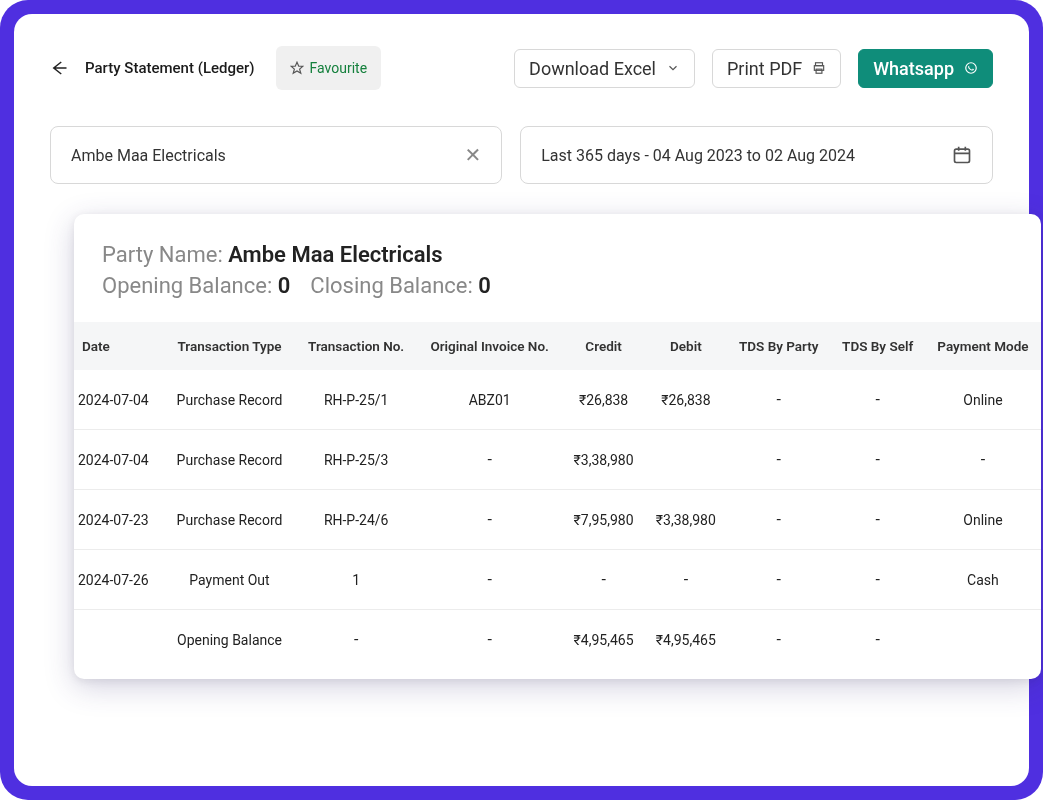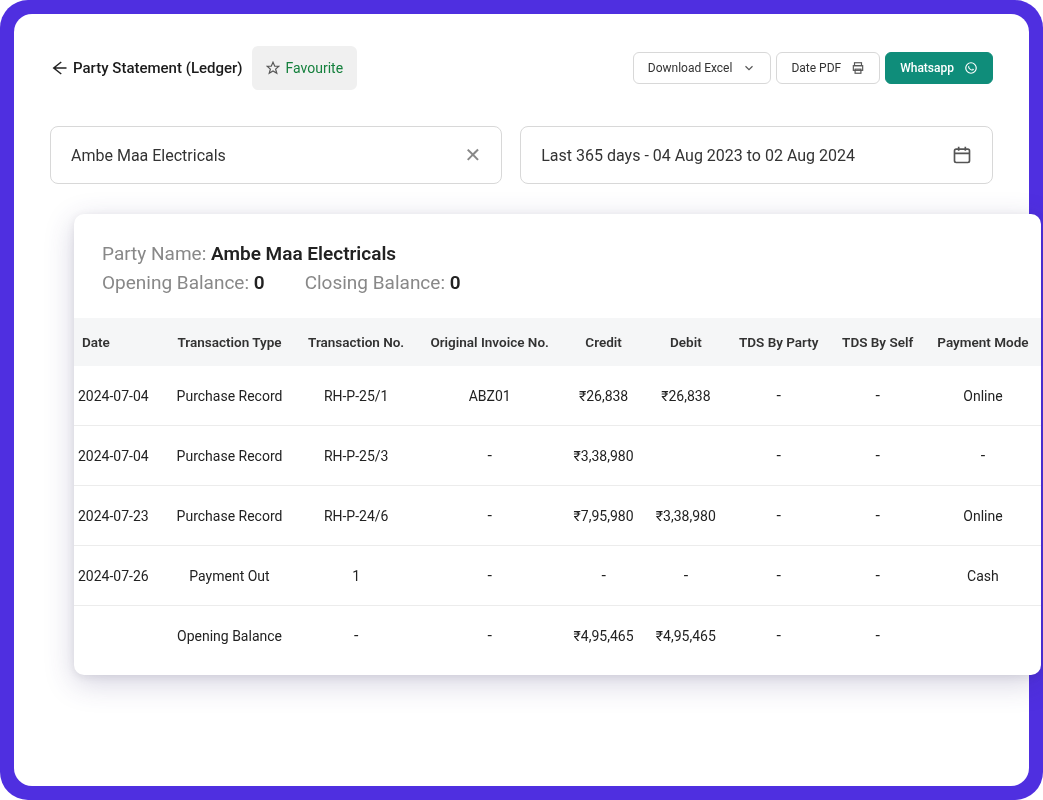--- a/index.html
+++ b/index.html
@@ -24,21 +24,21 @@
   .inner-panel {
     background: #fff;
     border-radius: 18px;
     height: 100%;
     padding: 32px 36px 0 36px;
     position: relative;
   }
   .topbar {
     display: flex;
     align-items: center;
-    gap: 5px;
+    gap: 17px;
   }
   .back-arrow {
     width: 18px; height: 18px; stroke: #222; stroke-width: 2; fill: none;
     cursor: pointer;
   }
   .title {
     font-size: 15px;
     color: #1b1b1b;
     font-weight: 500;
   }
@@ -55,21 +55,21 @@
     margin-left: 4px;
   }
   .spacer { flex: 1; }
   .pill {
     display: inline-flex;
     align-items: center;
     gap: 10px;
     border: 1px solid #d8d8d8;
     border-radius: 6px;
     padding: 8px 14px;
-    font-size: 12px;
+    font-size: 18px;
     color: #333;
     cursor: pointer;
   }
   .pill.teal {
     background: #0f8d7a;
     border-color: #0f8d7a;
     color: #ffffff;
     font-weight: 500;
   }
   .icon-sm { width: 14px; height: 14px; }
@@ -100,26 +100,26 @@
     background: #fff;
     border-radius: 10px;
     box-shadow: 0 8px 30px rgba(60,50,120,.22), 0 2px 8px rgba(0,0,0,.08);
     padding: 28px 0 10px 0;
     overflow: hidden;
   }
   .ledger-head {
     padding: 0 28px 18px 28px;
   }
   .ledger-head .line {
-    font-size: 19px;
+    font-size: 22px;
     color: #888;
     margin-bottom: 6px;
   }
   .ledger-head .line b { color: #222; font-weight: 600; }
-  .ledger-head .bal-row { display: flex; gap: 40px; }
+  .ledger-head .bal-row { display: flex; gap: 20px; }
   table {
     width: 100%;
     border-collapse: collapse;
     font-size: 14px;
   }
   thead th {
     background: #f5f6f7;
     color: #323232;
     font-weight: 600;
     font-size: 13.5px;
@@ -156,21 +156,21 @@
         <span>Favourite</span>
       </span>
       <span class="spacer"></span>
       <span class="pill">
         <span>Download Excel</span>
         <svg class="icon-sm stroke" viewBox="0 0 24 24">
             <path d="M6 9 L12 15 L18 9"></path>
           </svg>
       </span>
       <span class="pill">
-        <span>Date PDF</span>
+        <span>Print PDF</span>
         <svg class="icon-sm stroke" viewBox="0 0 24 24">
             <rect x="6" y="3" width="12" height="5"></rect>
             <rect x="4" y="8" width="16" height="8"></rect>
             <rect x="7" y="14" width="10" height="7"></rect>
           </svg>
       </span>
       <span class="pill teal">
         <span>Whatsapp</span>
         <svg class="icon-sm white" viewBox="0 0 24 24">
             <circle cx="12" cy="12" r="9"></circle>

